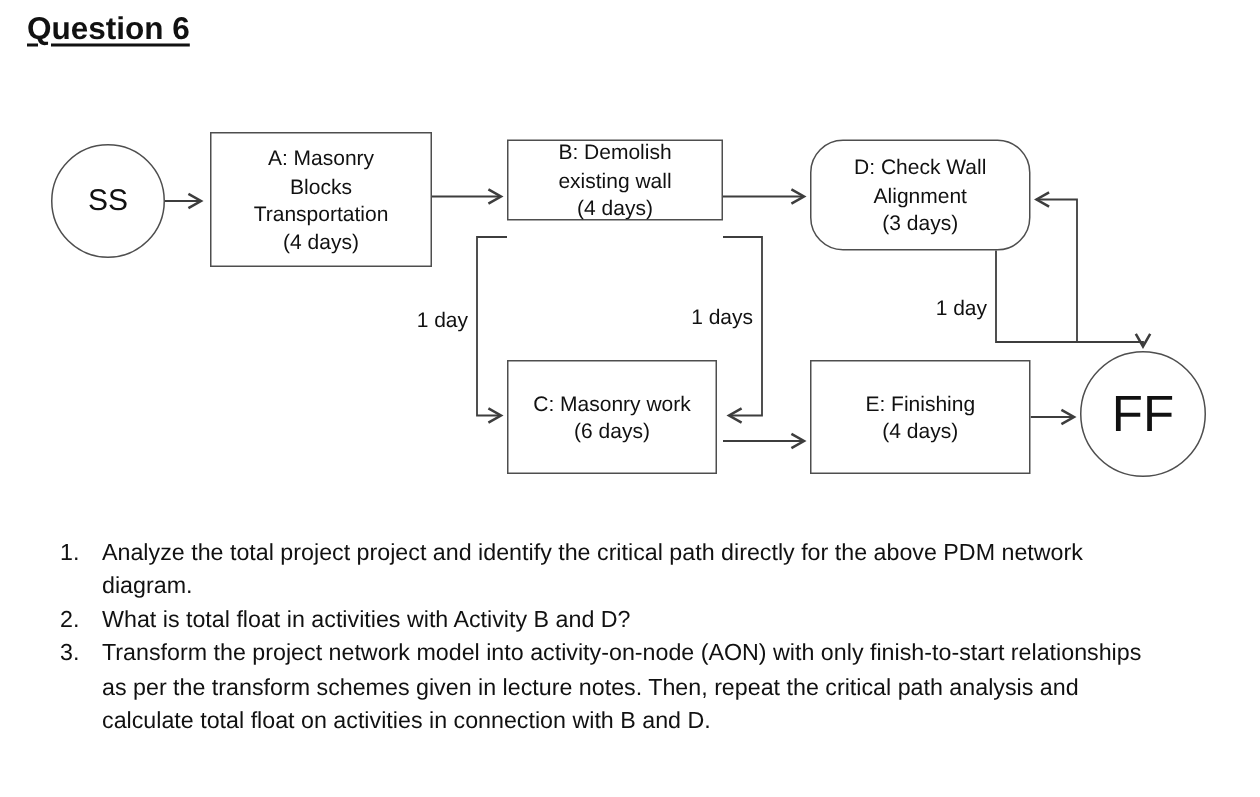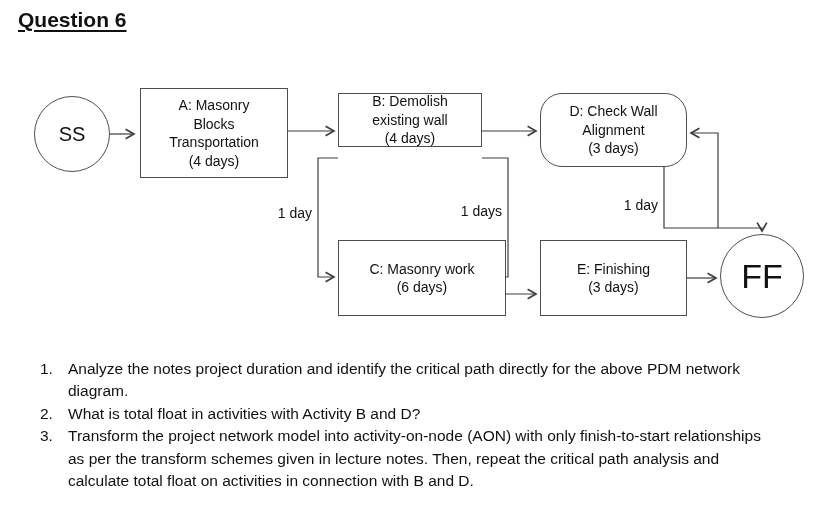--- a/index.html
+++ b/index.html
@@ -25,21 +25,21 @@
   .circle{
     position:absolute;border:1.2px solid #4e4e4e;background:#ffffff;
     border-radius:50%;display:flex;align-items:center;justify-content:center;
     box-sizing:border-box;
   }
   .circle.ss{left:34px;top:96px;width:76px;height:76px;font-size:20px;}
   .circle.ff{left:720px;top:234px;width:84px;height:84px;font-size:34px;}
   .node-a{left:140px;top:88px;width:148px;height:90px;}
   .node-b{left:338px;top:93px;width:144px;height:54px;}
   .node-d{left:540px;top:93px;width:147px;height:74px;border-radius:22px;}
-  .node-c{left:338px;top:240px;width:168px;height:76px;}
+  .node-c{left:338px;top:240px;width:140px;height:76px;}
   .node-e{left:540px;top:240px;width:147px;height:76px;}
   .lag{position:absolute;font-size:14px;height:18px;line-height:18px;text-align:right;}
   .lag1{left:236px;top:204px;width:76px;}
   .lag2{left:426px;top:202px;width:76px;}
   .lag3{left:582px;top:196px;width:76px;}
   .questions{
     position:absolute;left:40px;top:358px;width:772px;
     font-size:15.5px;line-height:22.4px;
   }
   .q-row{display:flex;}
@@ -94,35 +94,35 @@
 (3 days)</span>
 </div>
 
 <div class="box node-c">
   <span>C: Masonry work
 (6 days)</span>
 </div>
 
 <div class="box node-e">
   <span>E: Finishing
-(3 days)</span>
+(4 days)</span>
 </div>
 
 <div class="circle ff">
   <span>FF</span>
 </div>
 
 <div class="lag lag1">1 day</div>
 <div class="lag lag2">1 days</div>
 <div class="lag lag3">1 day</div>
 
 <div class="questions">
   <div class="q-row">
     <div class="q-num">1.</div>
-    <div class="q-text">Analyze the notes project duration and identify the critical path directly for the above PDM network diagram.</div>
+    <div class="q-text">Analyze the total project project and identify the critical path directly for the above PDM network diagram.</div>
   </div>
   <div class="q-row">
     <div class="q-num">2.</div>
     <div class="q-text">What is total float in activities with Activity B and D?</div>
   </div>
   <div class="q-row">
     <div class="q-num">3.</div>
     <div class="q-text">Transform the project network model into activity-on-node (AON) with only finish-to-start relationships as per the transform schemes given in lecture notes. Then, repeat the critical path analysis and calculate total float on activities in connection with B and D.</div>
   </div>
 </div>

